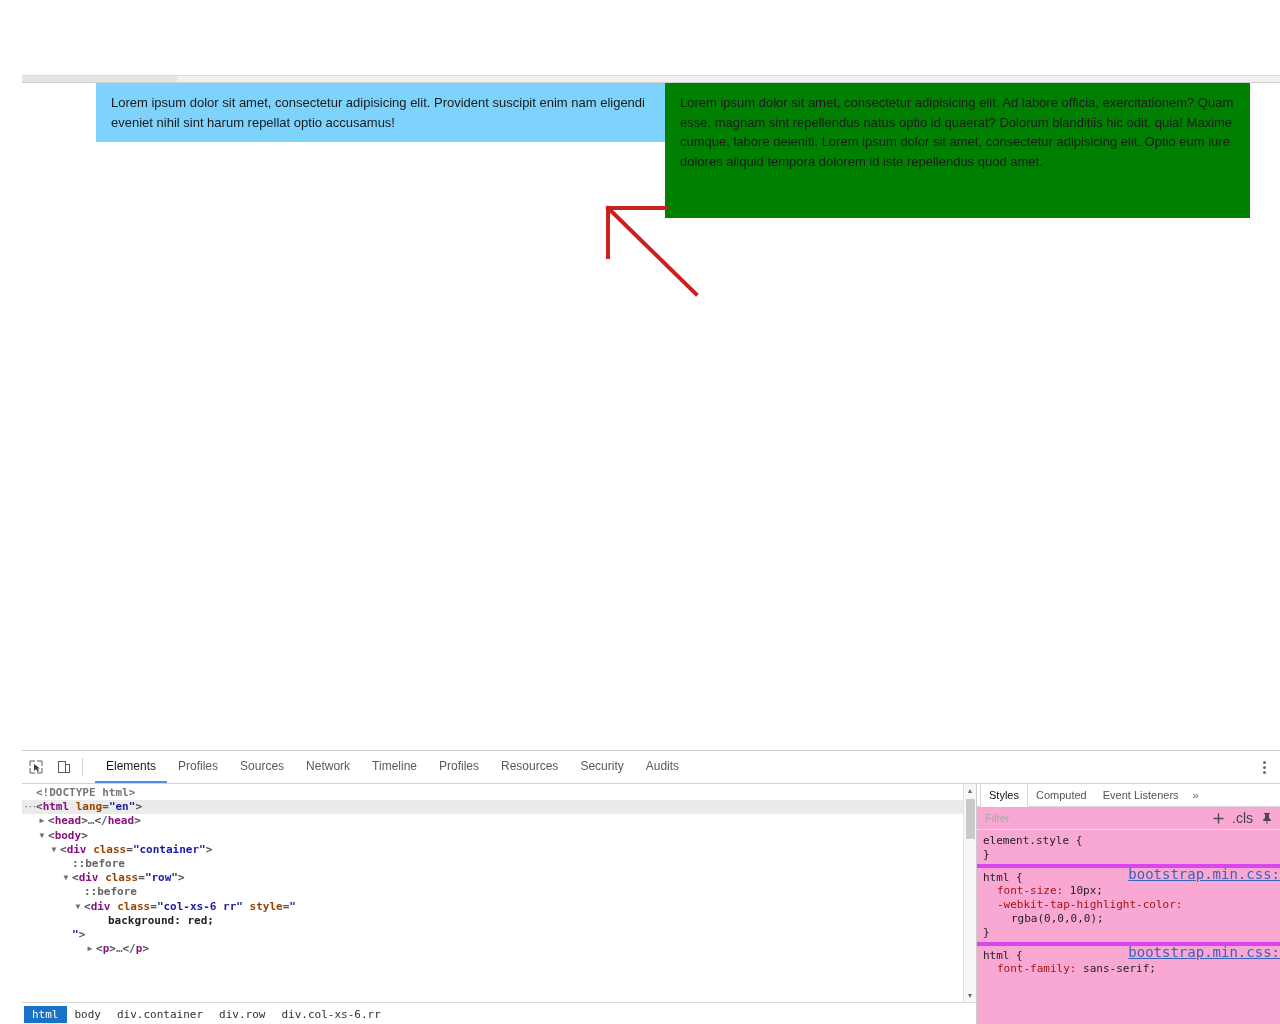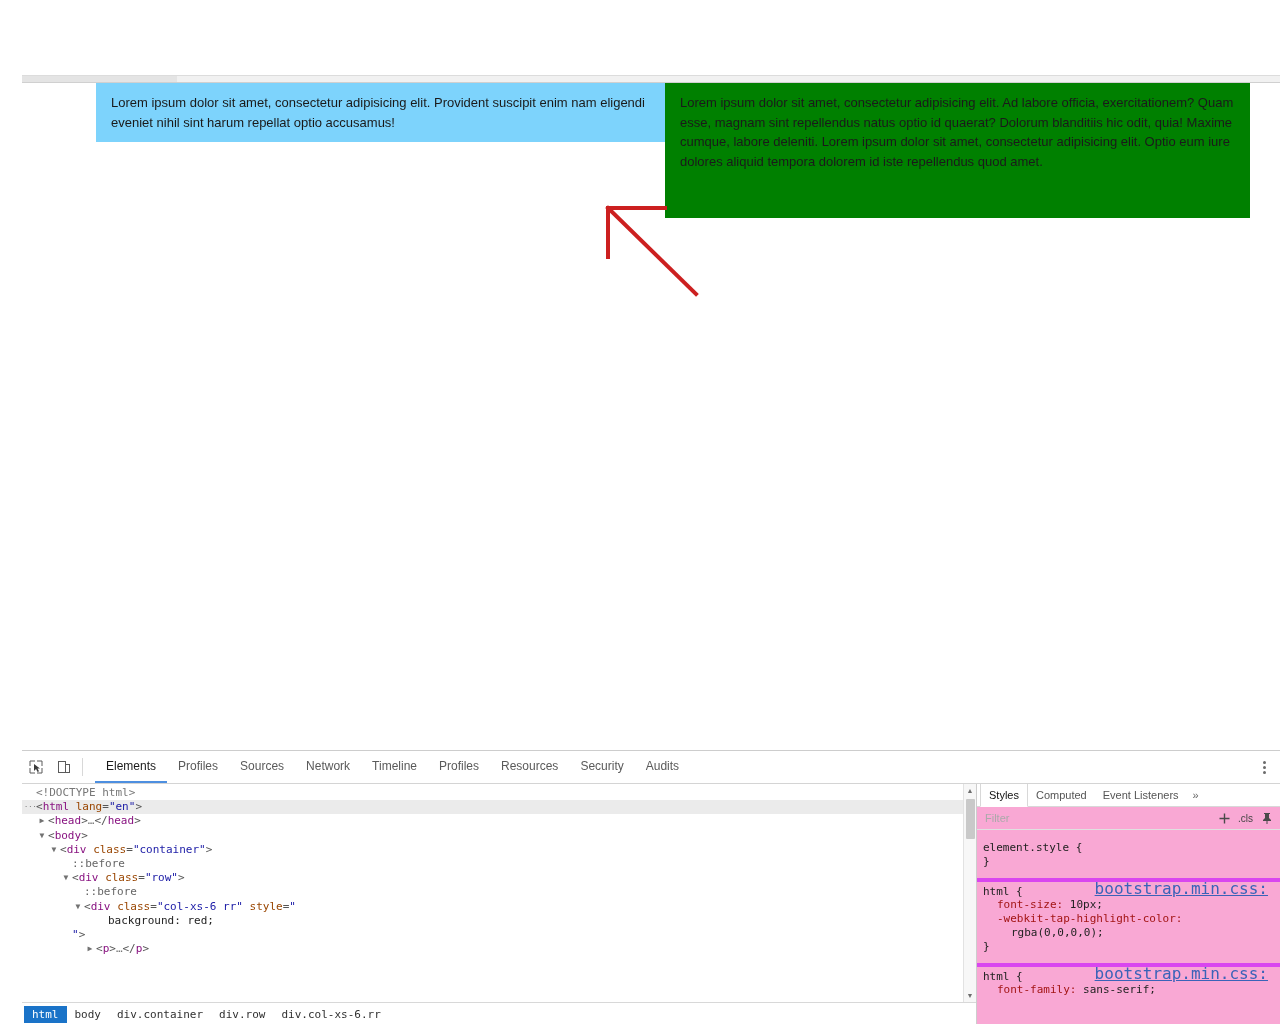--- a/index.html
+++ b/index.html
@@ -145,20 +145,21 @@
   #dom-tree {
     position: absolute;
     left: 0; top: 0; right: 0;
     bottom: 23px;
     overflow: hidden;
     font-family: "DejaVu Sans Mono", monospace;
     font-size: 11px;
     line-height: 14.2px;
     color: #222;
     padding-top: 2px;
+    font-weight: bold;
   }
   .node {
     position: relative;
     white-space: pre;
     padding-left: 14px;
   }
   .node.selected { background: #ebebeb; }
   .tw {
     position: absolute;
     left: 0;
@@ -263,39 +264,39 @@
     color: #333;
     font-family: "Liberation Sans", sans-serif;
     background: transparent;
   }
   #styles-filter-input::placeholder { color: #aaa; }
   .fb-btn {
     width: 18px; height: 18px;
     display: flex; align-items: center; justify-content: center;
     color: #555; font-size: 13px; cursor: pointer;
   }
-  .cls-btn { font-size: 10px; color: #444; padding: 0 5px; cursor: pointer; text-align: center; }
+  .cls-btn { font-size: 14px; color: #444; padding: 0 5px; cursor: pointer; text-align: center; }
 
   #styles-rules {
     position: absolute;
     left: 0; right: 0; top: 47px; bottom: 0;
     overflow: hidden;
     font-family: "DejaVu Sans Mono", monospace;
     font-size: 11px;
     line-height: 13.8px;
     color: #222;
     padding: 3px 0 0 0;
   }
-  .rule { position: relative; padding: 0 0 2px 6px; margin-top: 7px; }
+  .rule { position: relative; padding: 0 0 2px 6px; }
   .rule + .rule { border-top: 4px solid #d946ef; padding-top: 3px; }
   .sel  { color: #222; }
   .origin {
-    position: absolute; right: 12px; top: 0;
+    position: absolute; right: 0; top: 0;
     color: #3a63b8; text-decoration: underline;
-    font-size: 16px; white-space: nowrap; cursor: pointer;
+    font-size: 14px; white-space: nowrap; cursor: pointer;
   }
   .decl { padding-left: 14px; white-space: pre-wrap; }
   .pname { color: #a31515; }
   .pval  { color: #222; }
 </style>
 </head>
 <body>
 
 <div id="page">
 

